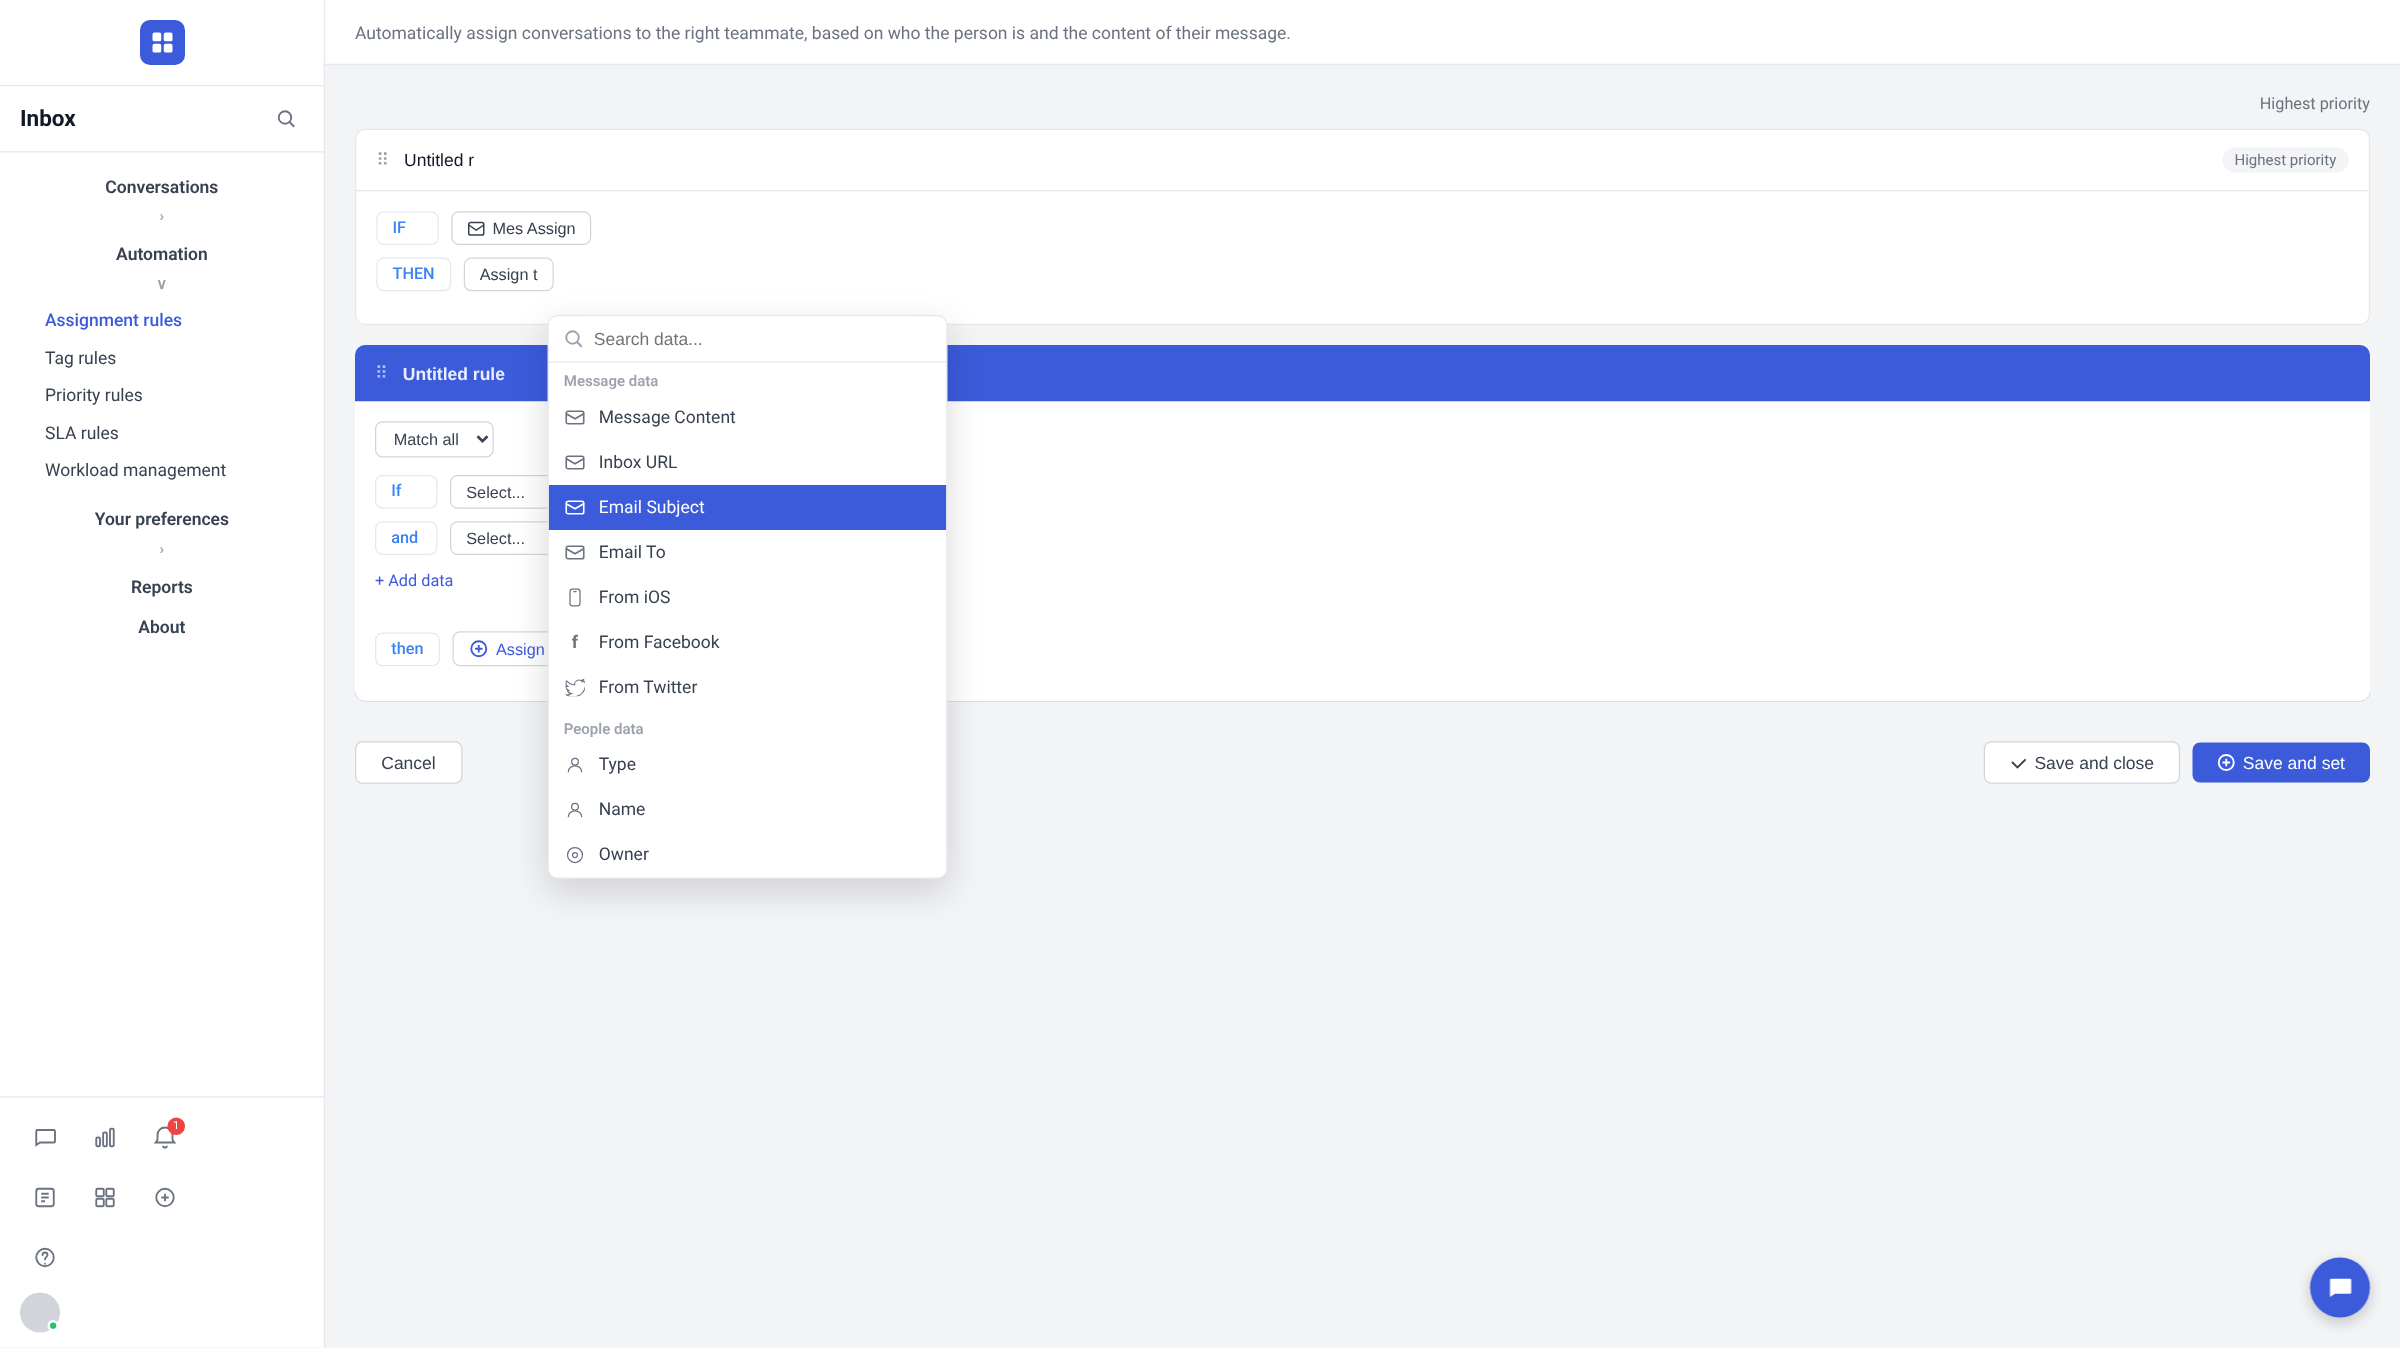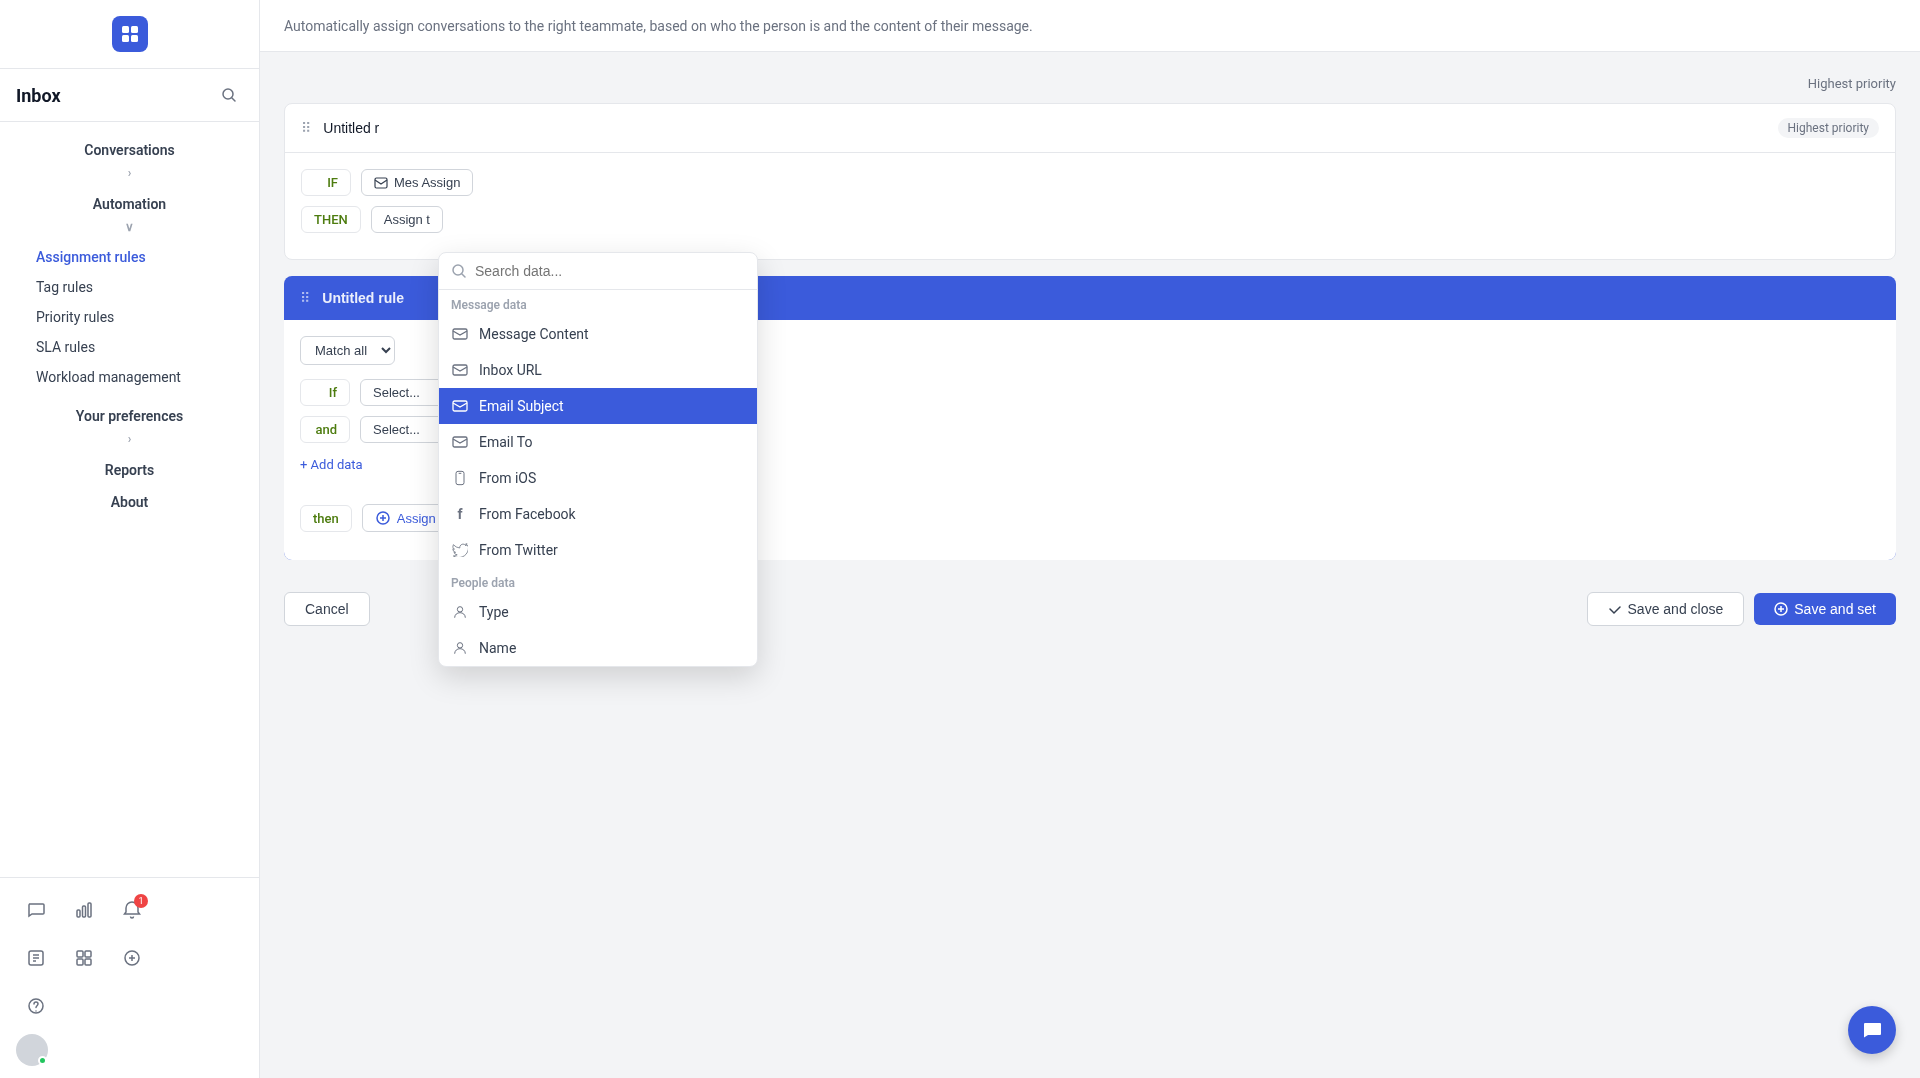--- a/index.html
+++ b/index.html
@@ -187,24 +187,24 @@
       align-items: center;
       gap: 10px;
       margin-bottom: 10px;
     }
     .tag-label {
       padding: 5px 12px;
       border: 1px solid #e5e7eb;
       border-radius: 6px;
       font-size: 13px;
       font-weight: 500;
-      color: #4d7c0f;
+      color: #3b82f6;
       background: #fff;
       min-width: 50px;
-      text-align: right;
+      text-align: left;
     }
     .condition-btn {
       padding: 5px 12px;
       border: 1px solid #d1d5db;
       border-radius: 6px;
       font-size: 13px;
       color: #374151;
       background: #fff;
       cursor: pointer;
       display: flex;
@@ -721,20 +721,29 @@
       <div class="dropdown-item">
         <span class="dropdown-item-icon">
           <svg width="16" height="16" viewBox="0 0 24 24" fill="none">
               <circle cx="12" cy="8" r="4" stroke="#6b7280" stroke-width="1.5"></circle>
               <path d="M4 20c0-4 3.6-7 8-7s8 3 8 7" stroke="#6b7280" stroke-width="1.5" stroke-linecap="round"></path>
             </svg>
         </span>
         <span>Name</span>
       </div>
 
+      <div class="dropdown-item">
+        <span class="dropdown-item-icon">
+          <svg width="16" height="16" viewBox="0 0 24 24" fill="none">
+              <circle cx="12" cy="12" r="9" stroke="#6b7280" stroke-width="1.5"></circle>
+              <circle cx="12" cy="12" r="3" stroke="#6b7280" stroke-width="1.5"></circle>
+            </svg>
+        </span>
+        <span>Owner</span>
+      </div>
     </div>
   </div>
 </div>
 
 <div class="chat-fab">
   <svg width="22" height="22" viewBox="0 0 22 22" fill="none">
     <path d="M3 4h16a1 1 0 011 1v10a1 1 0 01-1 1H7l-4 2.5V5a1 1 0 011-1z" fill="white"></path>
   </svg>
 </div>
 

